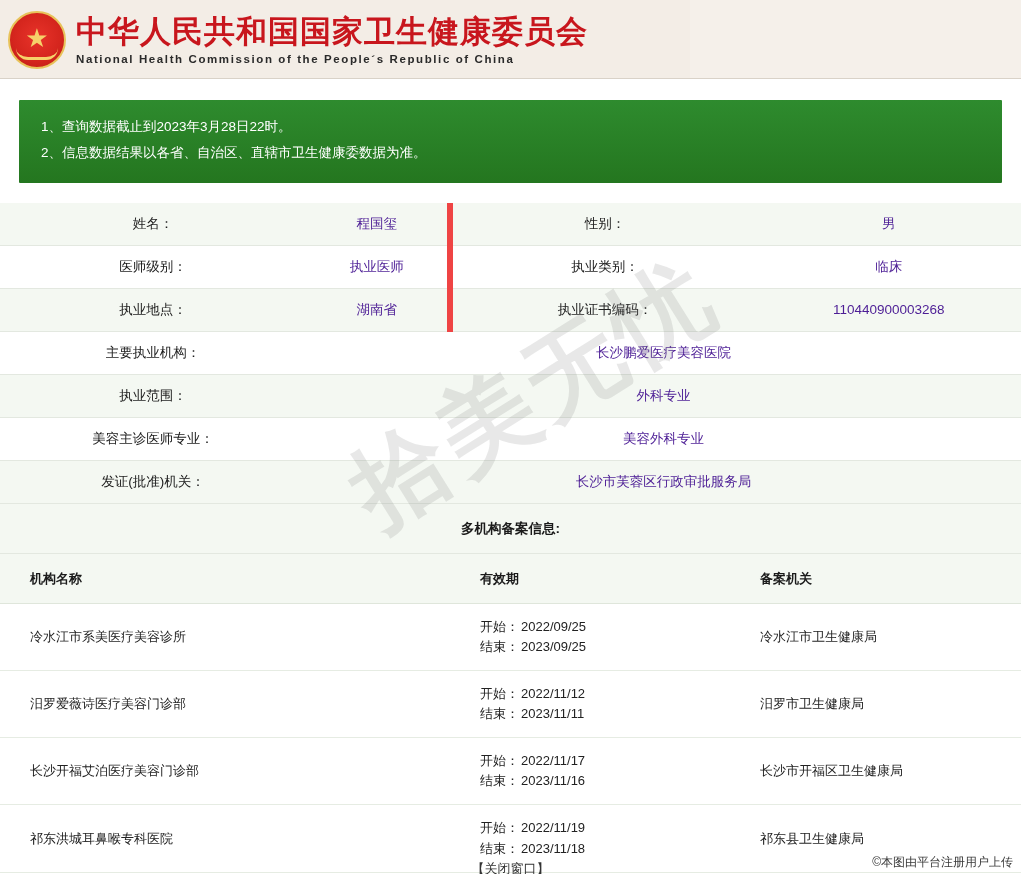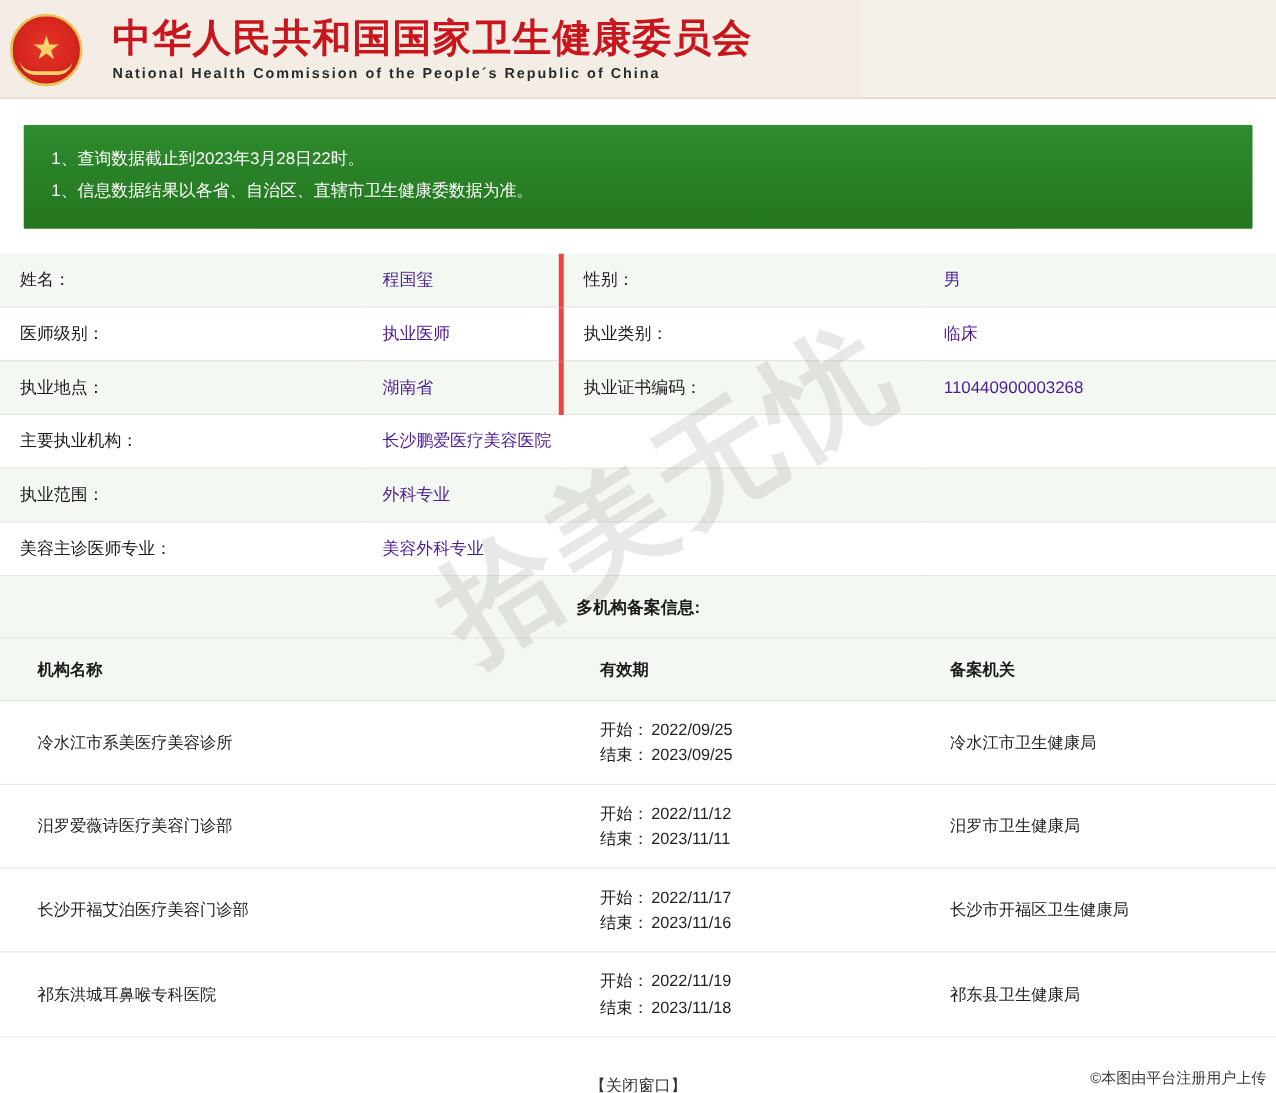--- a/index.html
+++ b/index.html
@@ -47,21 +47,21 @@
     line-height: 1;
   }
   .emblem::after {
     content: "";
     position: absolute;
     left: 6px; right: 6px; bottom: 7px;
     height: 10px;
     border-bottom: 3px solid #f6d26a;
     border-radius: 0 0 12px 12px;
   }
-  .title-block { display: flex; flex-direction: column; justify-content: center; margin-left: 14px; }
+  .title-block { display: flex; flex-direction: column; justify-content: center; }
   .cn-title {
     font-family: "DejaVu Sans", "Liberation Sans", sans-serif;
     font-size: 31px;
     font-weight: bold;
     color: #c8161d;
     letter-spacing: 1px;
     line-height: 1.15;
     white-space: nowrap;
   }
   .en-title {
@@ -86,32 +86,33 @@
   }
   .notice div { white-space: nowrap; }
 
   
   .info-table {
     width: 100%;
     border-collapse: collapse;
     margin-top: 20px;
     font-size: 13.5px;
     color: #222;
+    text-align: center;
   }
   .info-table tr { border-bottom: 1px solid #e3e8e0; }
   .info-table td {
     padding: 12px 0 12px 16px;
     vertical-align: middle;
     height: 41px;
   }
   .row-alt { background: #f4f8f2; }
   .lbl { width: 290px; color: #1b1b1b; }
   .val { color: #4c1d95; }
   .lbl2 { width: 290px; }
-  .sep-left { border-left: 4px solid #ef4444; font-family: Liberation Mono, monospace; }
+  .sep-left { border-left: 6px solid #ef4444; font-family: Liberation Mono, monospace; }
 
   
   .section-title {
     text-align: center;
     font-size: 13.5px;
     font-weight: bold;
     color: #1b1b1b;
     padding: 16px 0 15px 0;
     background: #f4f8f2;
     border-bottom: 1px solid #e3e8e0;
@@ -182,21 +183,21 @@
       <div class="title-block">
         <div class="cn-title">中华人民共和国国家卫生健康委员会</div>
         <div class="en-title">National Health Commission of the People´s Republic of China</div>
       </div>
     </div>
   </div>
 
   <div class="notice-wrap">
     <div class="notice">
       <div>1、查询数据截止到2023年3月28日22时。</div>
-      <div>1、信息数据结果以各省、自治区、直辖市卫生健康委数据为准。</div>
+      <div>2、信息数据结果以各省、自治区、直辖市卫生健康委数据为准。</div>
     </div>
   </div>
 
   <table class="info-table">
     <tbody>
       <tr class="row-alt">
         <td class="lbl">姓名：</td>
         <td class="val">程国玺</td>
         <td class="lbl2 sep-left">性别：</td>
         <td class="val">男</td>
@@ -218,20 +219,24 @@
         <td class="val" colspan="3">长沙鹏爱医疗美容医院</td>
       </tr>
       <tr class="row-alt">
         <td class="lbl">执业范围：</td>
         <td class="val" colspan="3">外科专业</td>
       </tr>
       <tr>
         <td class="lbl">美容主诊医师专业：</td>
         <td class="val" colspan="3">美容外科专业</td>
       </tr>
+      <tr class="row-alt">
+        <td class="lbl">发证(批准)机关：</td>
+        <td class="val" colspan="3">长沙市芙蓉区行政审批服务局</td>
+      </tr>
     </tbody>
   </table>
 
   <div class="section-title">多机构备案信息:</div>
 
   <table class="org-table">
     <thead>
       <tr>
         <td class="c-name">机构名称</td>
         <td class="c-valid">有效期</td>

